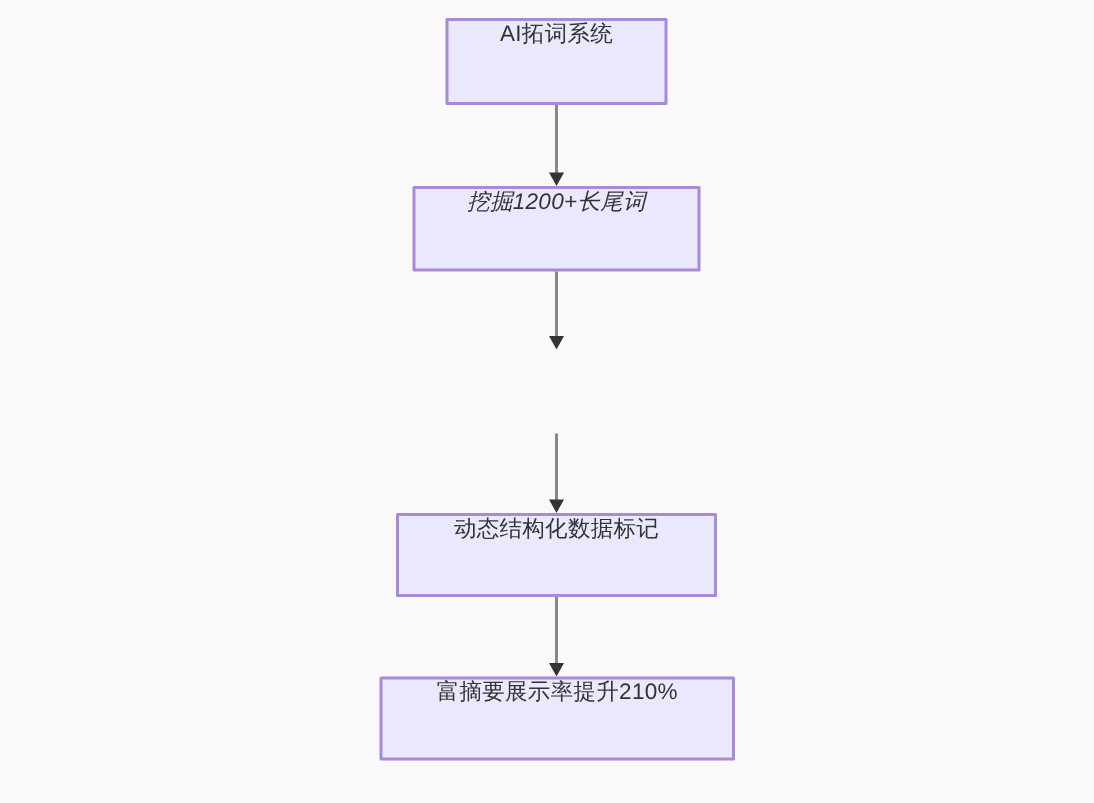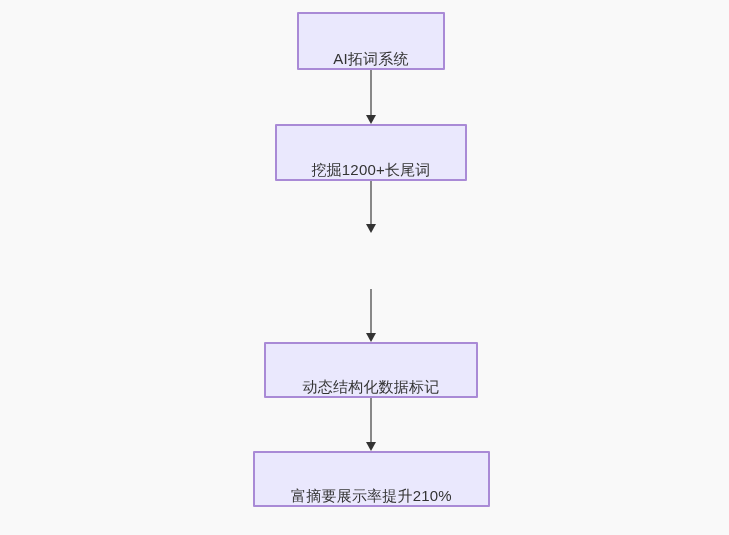--- a/index.html
+++ b/index.html
@@ -18,21 +18,21 @@
     width: 729px;
     height: 535px;
   }
   .node {
     position: absolute;
     box-sizing: border-box;
     background: #eae8fd;
     border: 2px solid #a98ad6;
     border-radius: 1px;
     display: flex;
-    align-items: flex-end;
+    align-items: flex-start;
     justify-content: center;
     color: #333333;
     font-size: 15px;
     line-height: 1.2;
     letter-spacing: 0.2px;
     white-space: nowrap;
   }
   .node-label {
     display: block;
     text-align: center;
@@ -65,21 +65,21 @@
 
   <div class="node" style="left:297px; top:12px; width:148px; height:58px;">
     <span class="node-label">AI拓词系统</span>
   </div>
 
   <div class="edge" style="left:370px; top:70px; width:2px; height:54px;">
     <div class="edge-line" style="height:46px;"></div>
     <div class="edge-head" style="top:45px;"></div>
   </div>
 
-  <div class="node" style="left:275px; top:124px; width:192px; height:57px;">
+  <div class="node" style="left:275px; top:124px; width:192px; height:57px;font-style:italic;">
     <span class="node-label">挖掘1200+长尾词</span>
   </div>
 
   <div class="edge" style="left:370px; top:181px; width:2px; height:52px;">
     <div class="edge-line" style="height:44px;"></div>
     <div class="edge-head" style="top:43px;"></div>
   </div>
 
 
   <div class="edge" style="left:370px; top:289px; width:2px; height:53px;">

